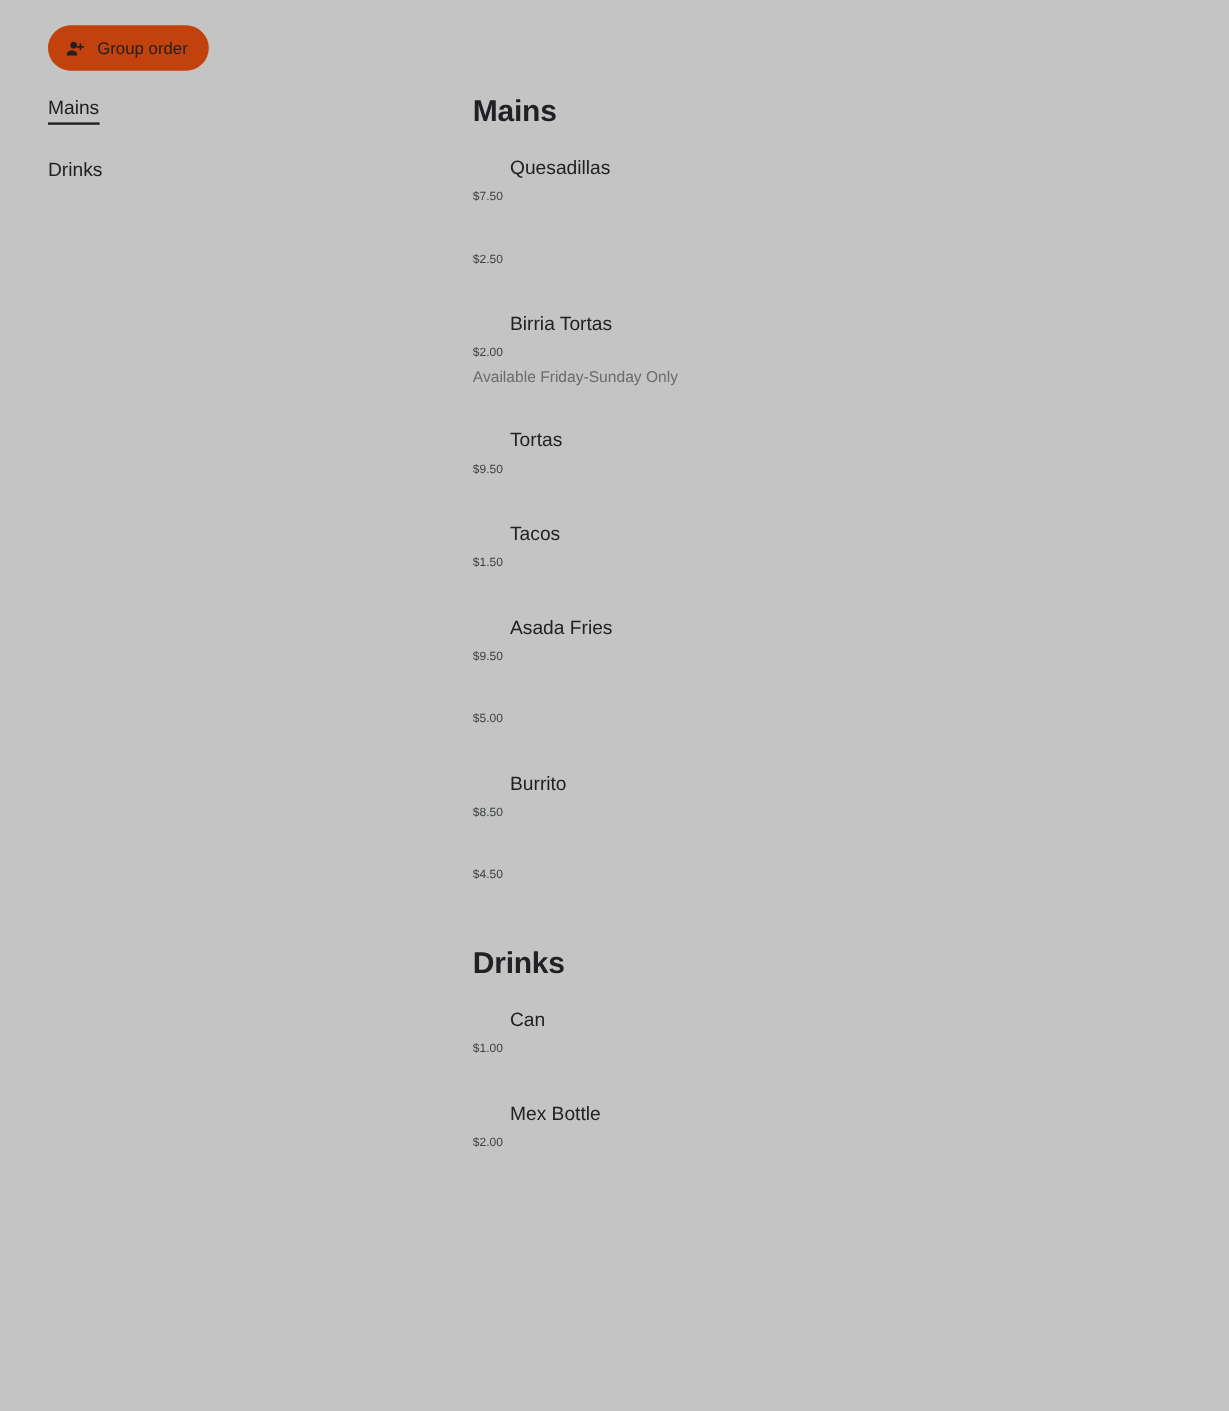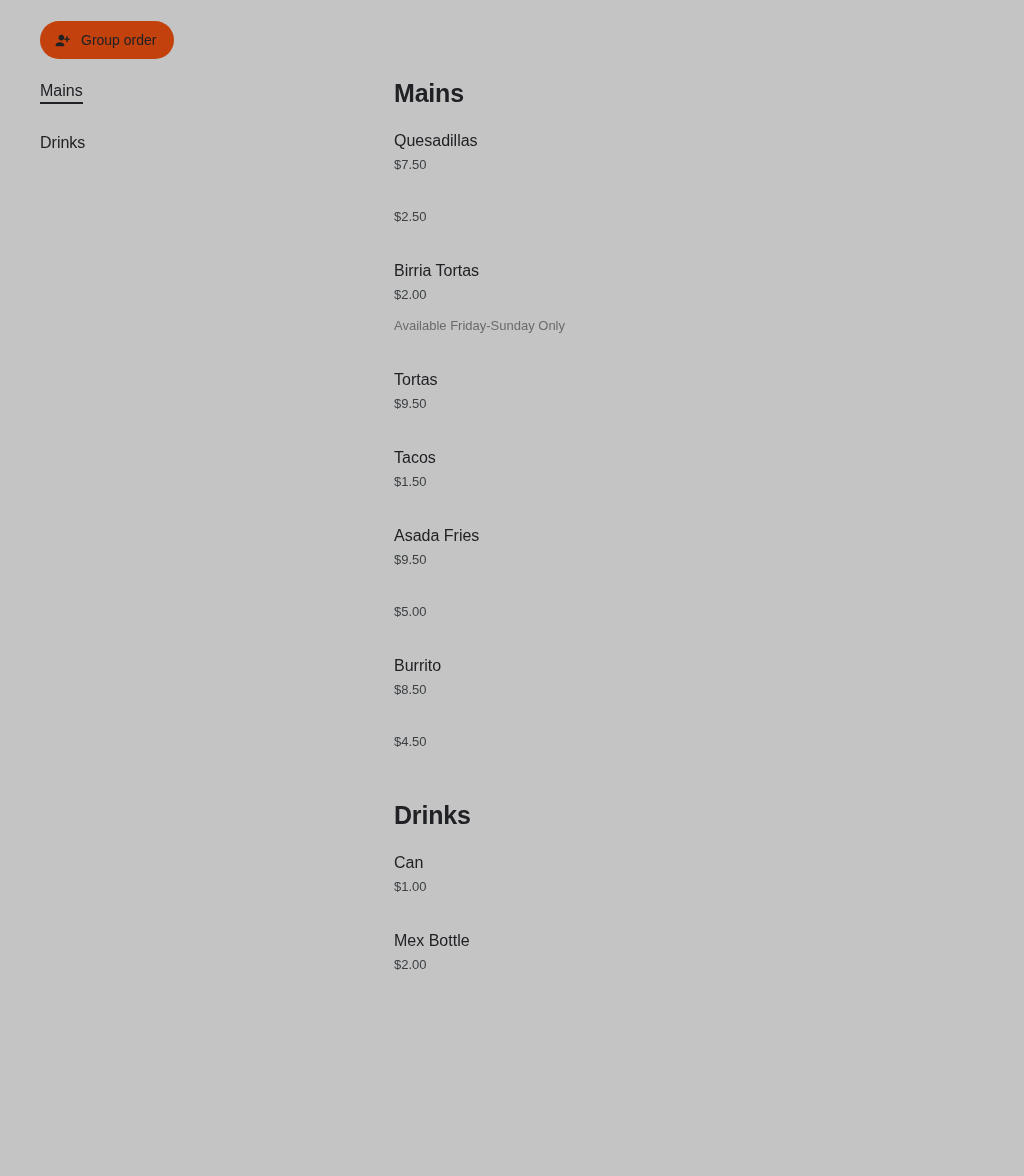--- a/index.html
+++ b/index.html
@@ -91,31 +91,32 @@
     margin-bottom: 35px;
   }
   .menu-item:last-child {
     margin-bottom: 0;
   }
   .item-name {
     font-size: 16px;
     line-height: 21px;
     color: #202124;
     margin-bottom: 5px;
+    margin-left: 31px;
   }
   .item-price {
-    font-size: 13px;
+    font-size: 10px;
     line-height: 17px;
     color: #3c4043;
   }
   .item-note {
     font-size: 13px;
     line-height: 17px;
     color: #6b6b6b;
-    margin-top: 14px;
+    margin-top: 2px;
   }
 </style>
 </head>
 <body>
 
 <div class="page">
 
   <button class="group-order-btn">
     <span class="person-add-icon">
       <svg viewBox="0 0 24 24" width="17" height="17" aria-hidden="true">

